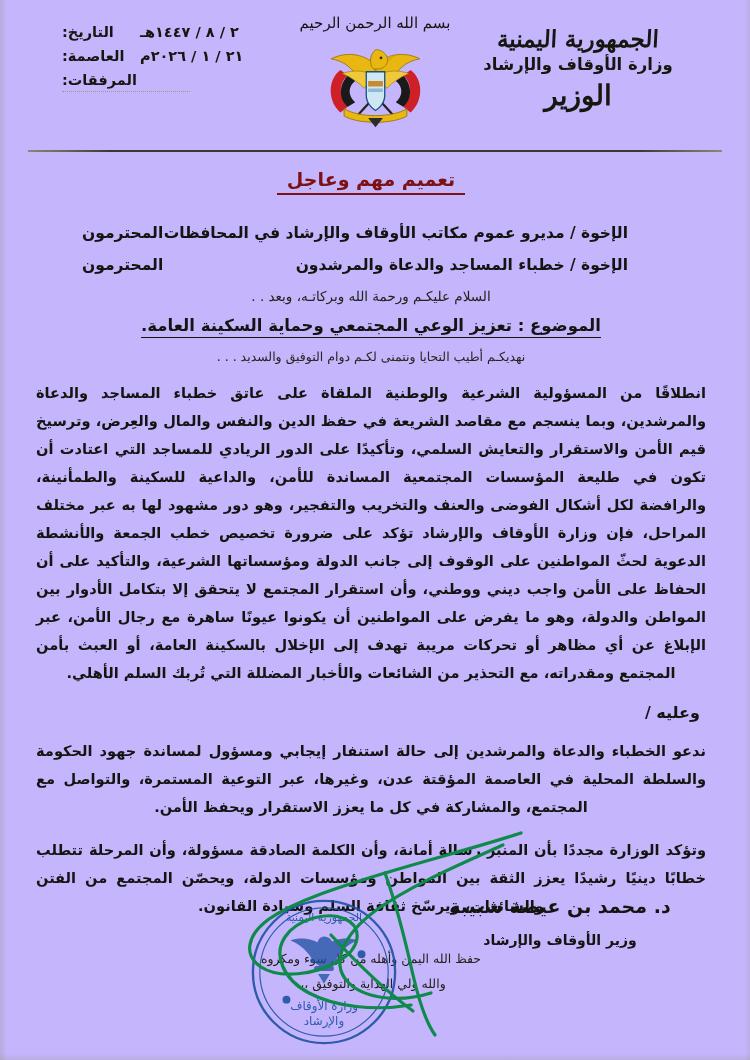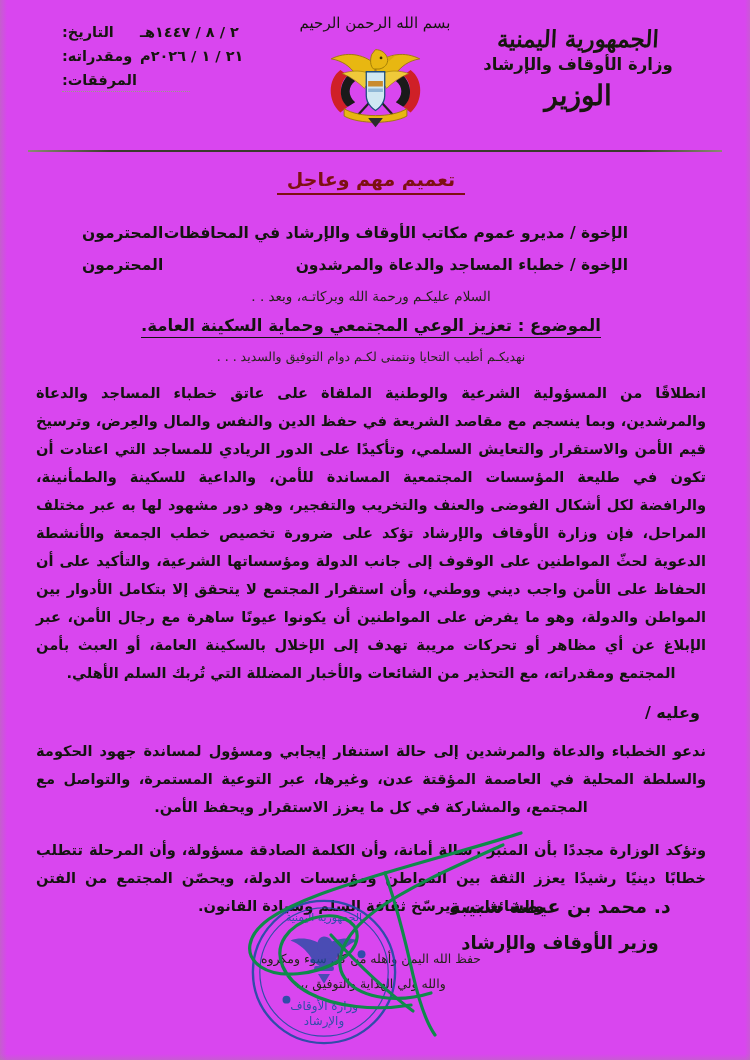--- a/index.html
+++ b/index.html
@@ -7,21 +7,21 @@
     padding: 0;
     background: #ffffff;
   }
   body {
     font-family: "DejaVu Sans", "Liberation Sans", sans-serif;
   }
   #page {
     position: relative;
     width: 750px;
     height: 1060px;
-    background: #d946ef;
+    background: #c4b5fd;
     overflow: hidden;
     box-sizing: border-box;
   }
   
   .paper-edge-left {
     position: absolute;
     left: 0; top: 0;
     width: 7px; height: 100%;
     background: linear-gradient(to left, rgba(160,160,140,0.00), rgba(150,150,130,0.30));
   }
@@ -259,21 +259,21 @@
     direction: rtl;
     z-index: 4;
   }
   .sig-name {
     font-size: 19px;
     font-weight: bold;
     color: #141410;
     letter-spacing: -0.3px;
   }
   .sig-role {
-    font-size: 18px;
+    font-size: 14px;
     font-weight: bold;
     color: #141410;
     margin-top: 15px;
     letter-spacing: -0.3px;
   }
   .scrawl {
     position: absolute;
     top: 815px;
     right: 215px;
     width: 300px;
@@ -301,21 +301,21 @@
   <div class="paper-edge-bottom"></div>
 
   <div class="header">
 
     <div class="header-block-left">
       <div class="meta-row">
         <span class="meta-label">التاريخ:</span>
         <span class="meta-value">٢ / ٨ / ١٤٤٧هـ</span>
       </div>
       <div class="meta-row">
-        <span class="meta-label">ومقدراته:</span>
+        <span class="meta-label">العاصمة:</span>
         <span class="meta-value">٢١ / ١ / ٢٠٢٦م</span>
       </div>
       <div class="meta-row meta-attach">
         <span class="meta-label">المرفقات:</span>
         <span class="meta-value"></span>
         <span class="attach-line"></span>
       </div>
     </div>
 
     <div class="emblem-wrap">

